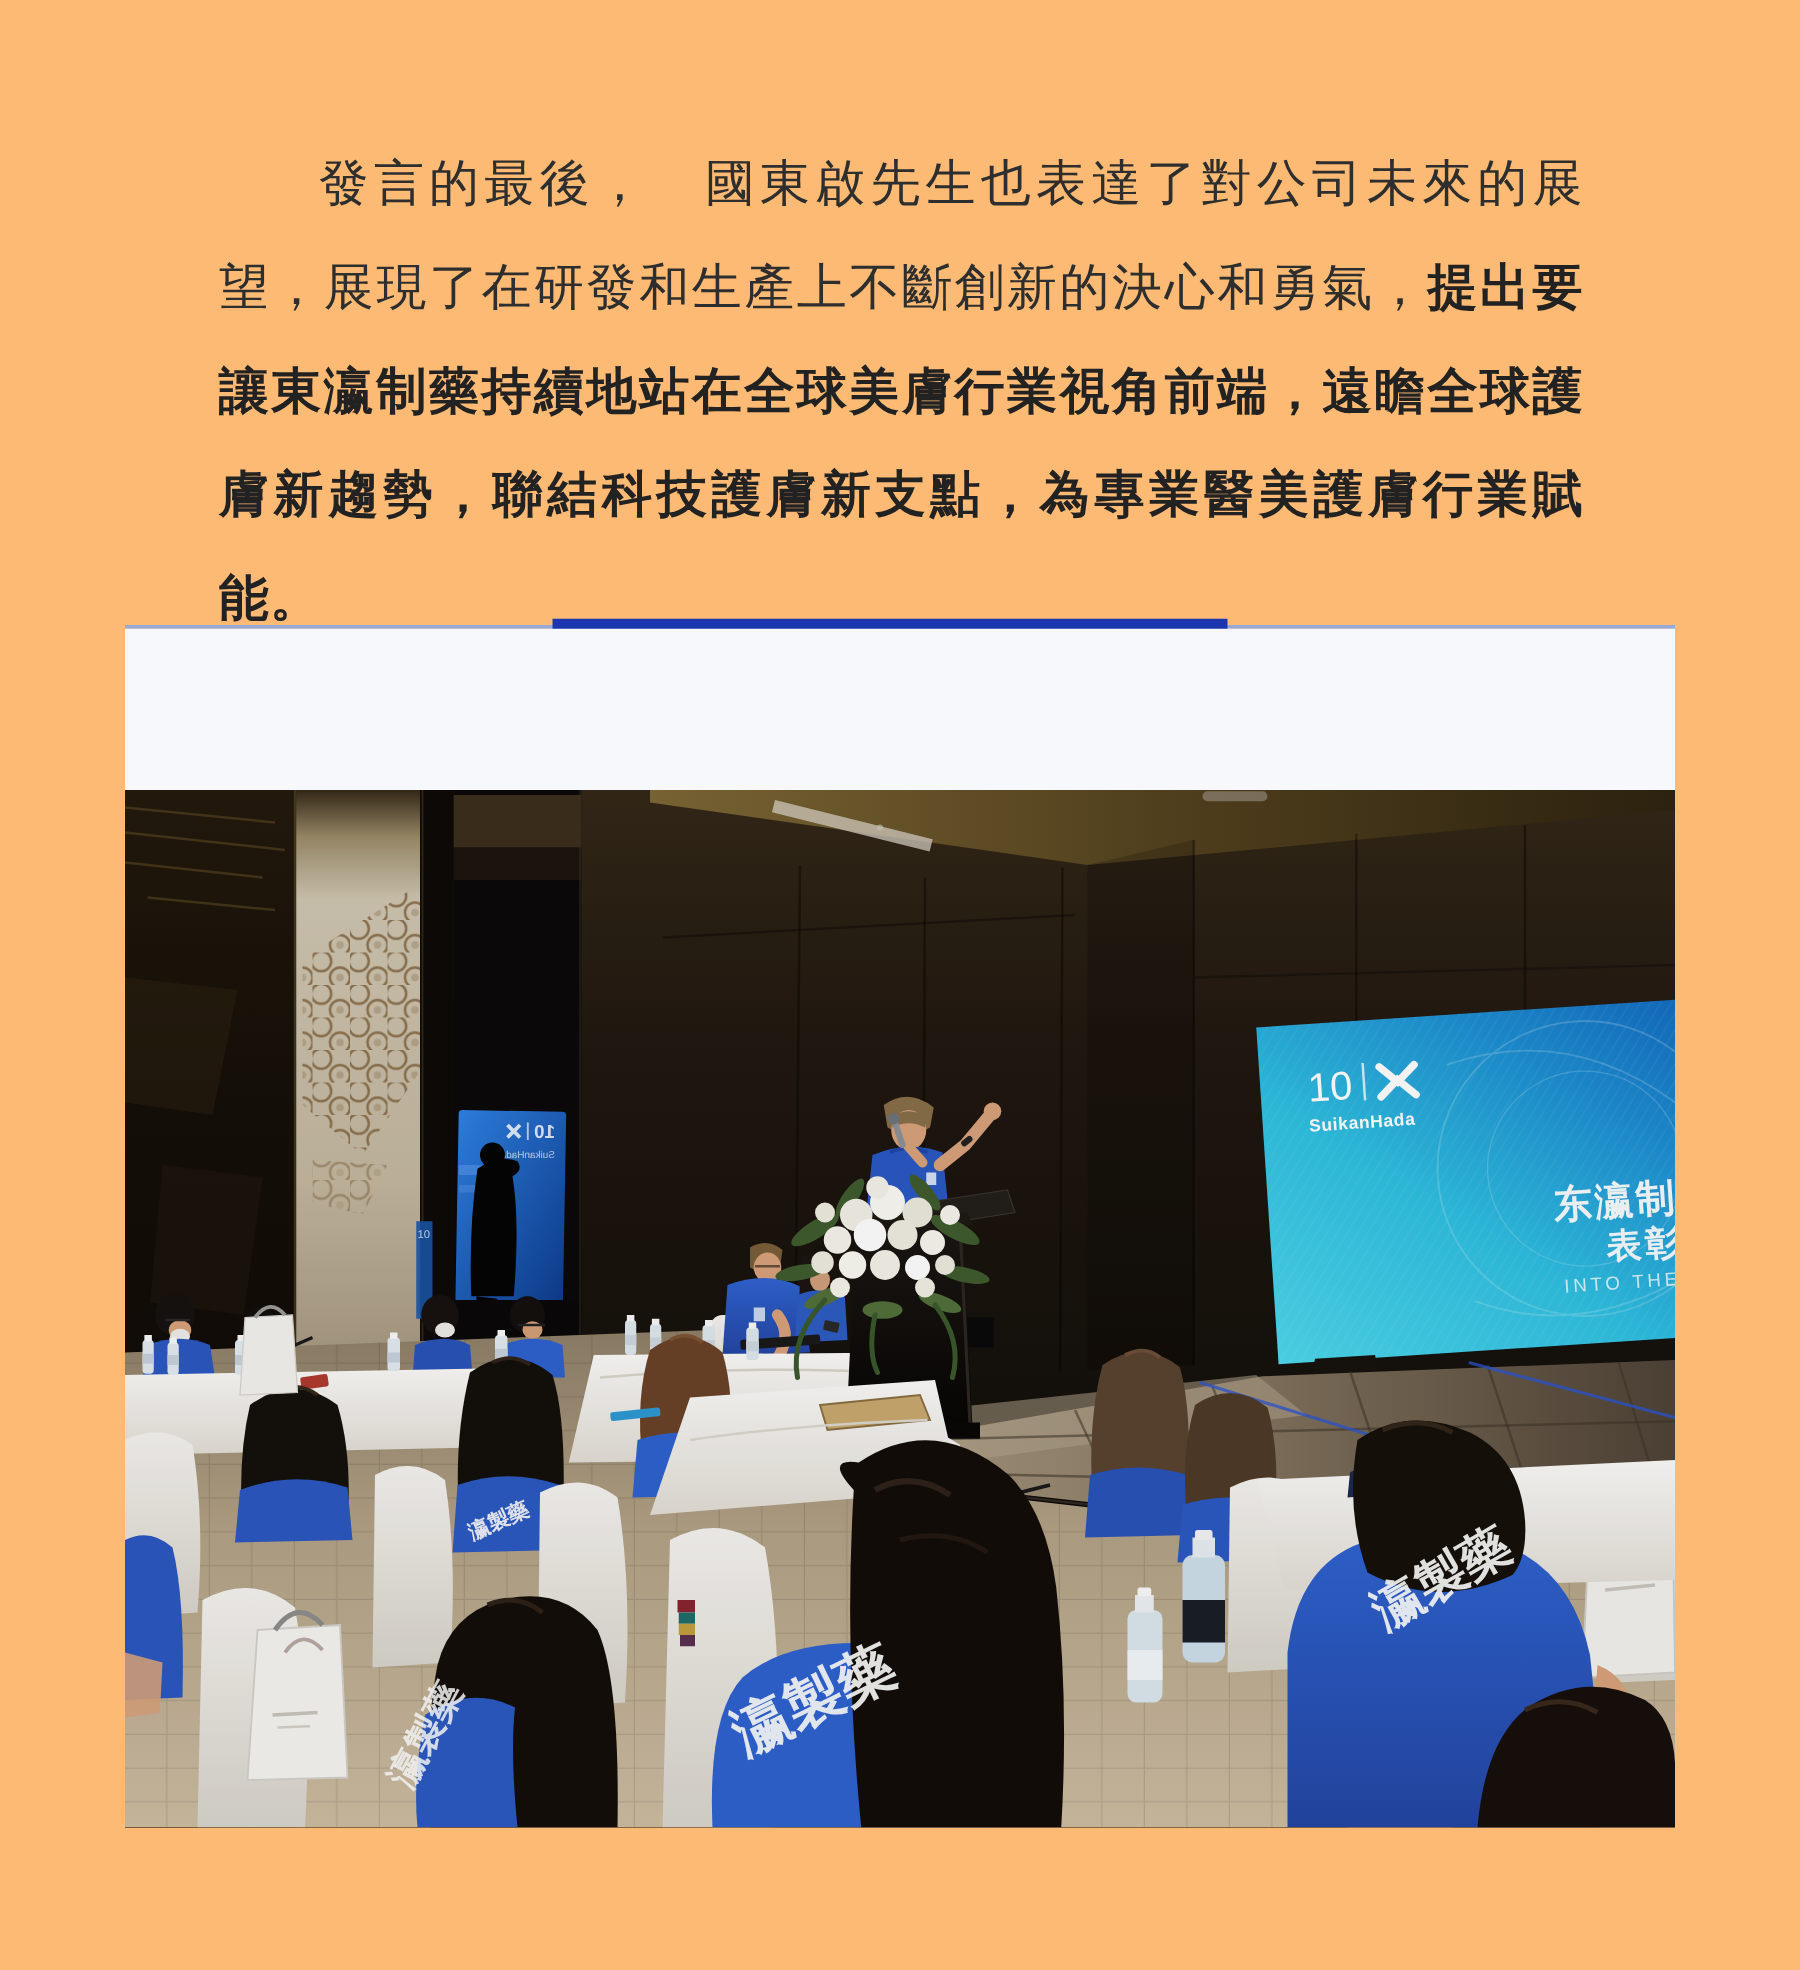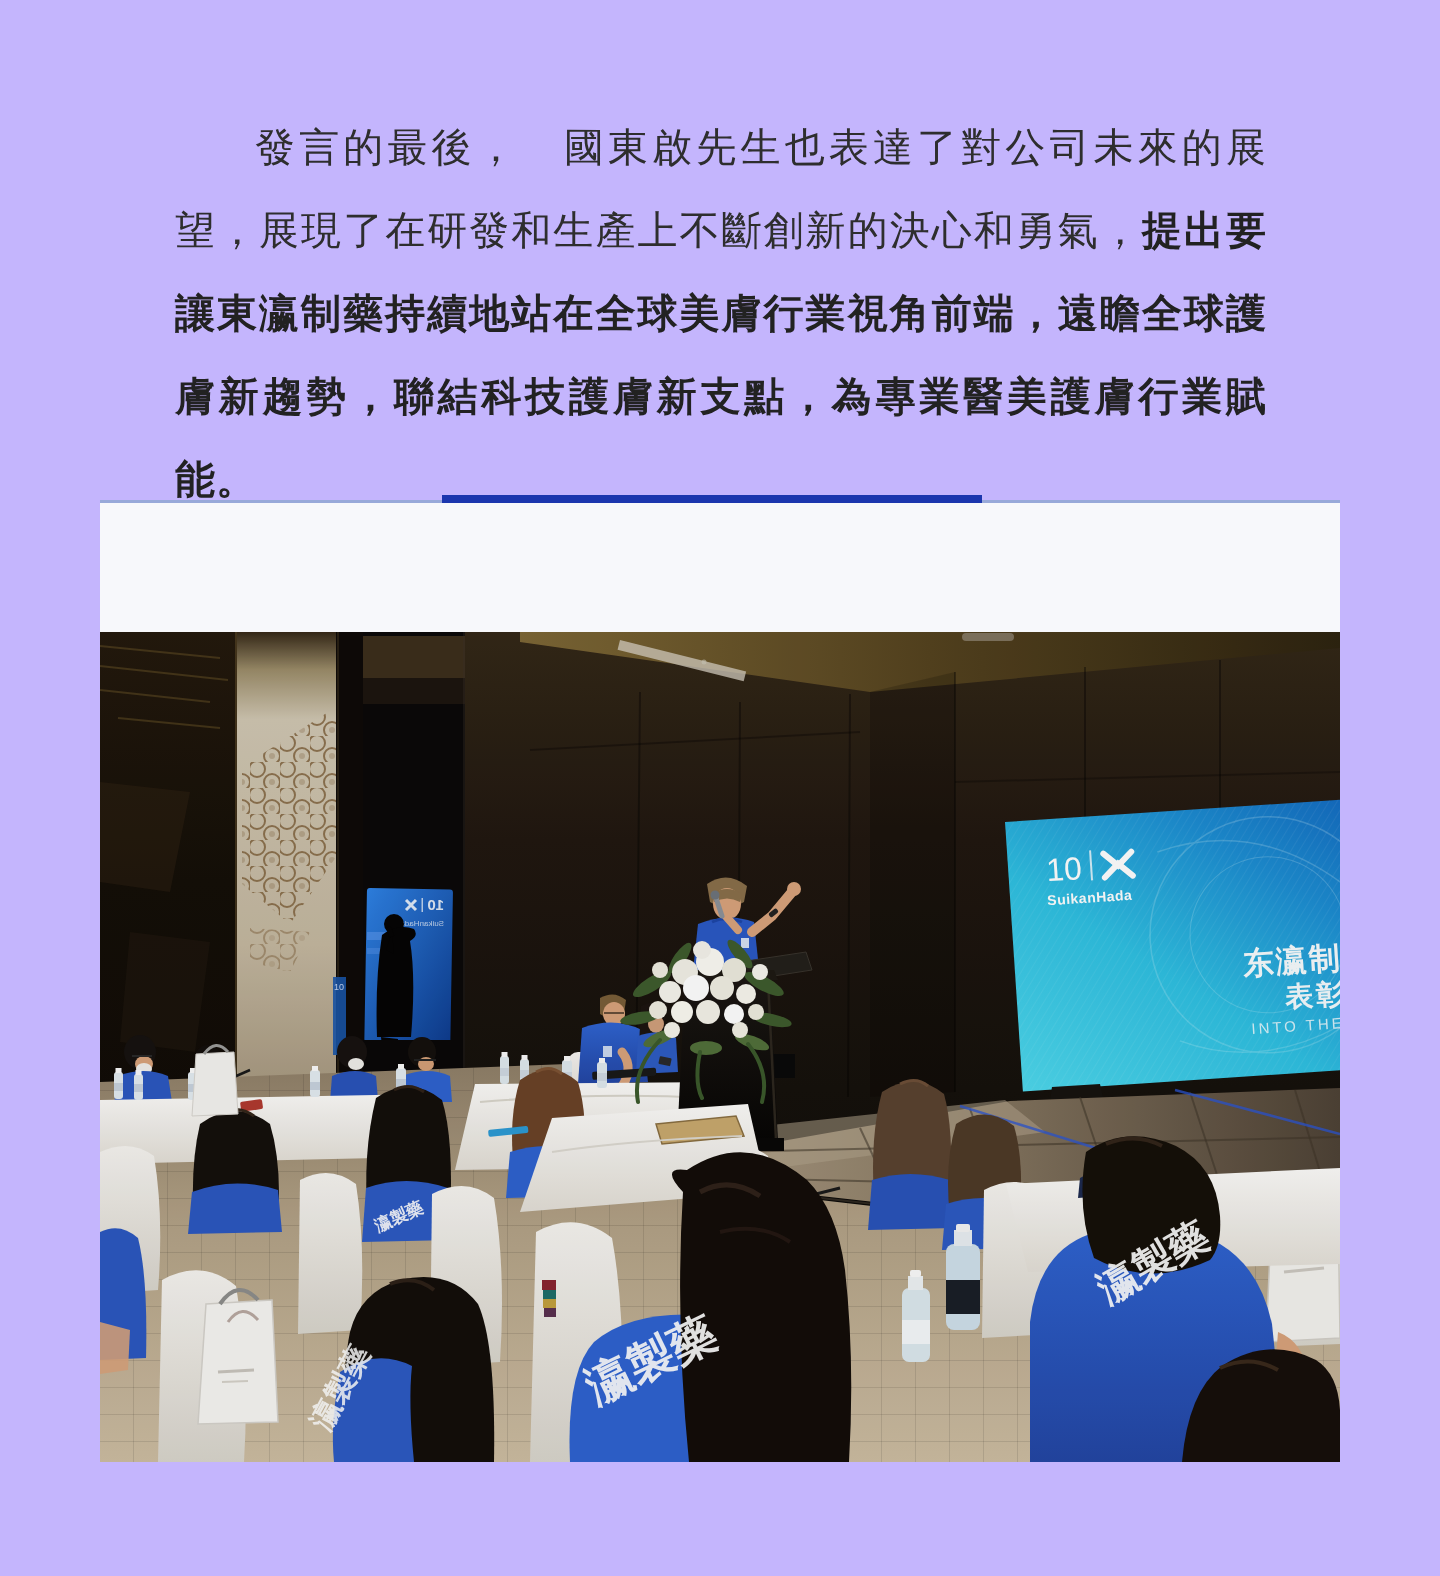--- a/index.html
+++ b/index.html
@@ -1,17 +1,17 @@
 <!DOCTYPE html>
 <html><head>
 <meta charset="utf-8">
 <style>
   html,body{margin:0;padding:0;background:#ffffff;}
   body{width:1440px;height:1576px;font-family:"Liberation Sans","DejaVu Sans",sans-serif;}
-  .page{position:relative;width:1440px;height:1576px;overflow:hidden;background:#c4b5fd;}
+  .page{position:relative;width:1440px;height:1576px;overflow:hidden;background:#fdba74;}
 
   
   .article{position:absolute;left:175px;top:66px;width:1092px;
     font-size:40px;line-height:83px;letter-spacing:1px;color:#2e2e2e;
     text-align:justify;text-indent:80px;word-break:break-all;}
   .article .bold{font-weight:700;color:#222;}
 
   
   .divider-line{position:absolute;left:100px;top:500px;width:1240px;height:3px;background:#98a9d9;}
   .divider-bar{position:absolute;left:442px;top:495px;width:540px;height:10px;background:#1b36ae;}

